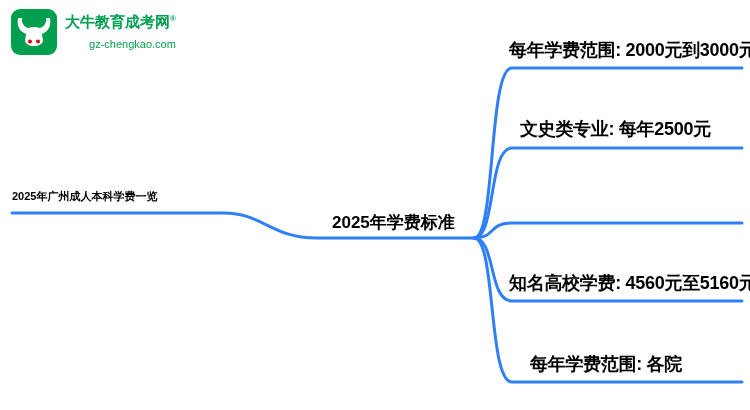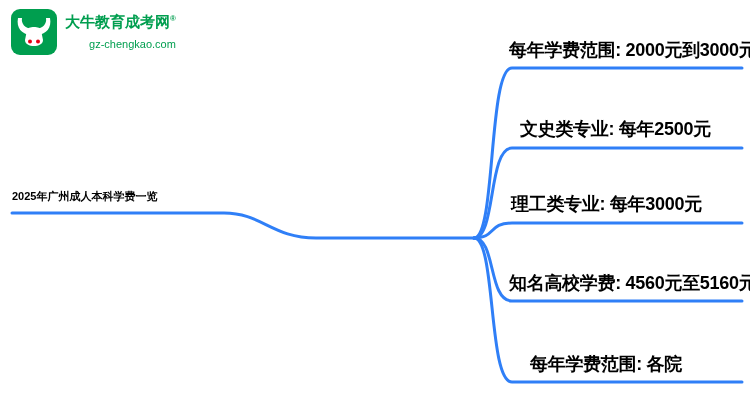--- a/index.html
+++ b/index.html
@@ -68,20 +68,20 @@
       <circle cx="28" cy="33.5" r="2" fill="#e60012"></circle>
     </svg>
     <div class="logo-text">
       <div class="logo-title"><span>大牛教育成考网</span><sup>®</sup></div>
       <div class="logo-url">gz-chengkao.com</div>
     </div>
   </div>
 
   <div class="node node-root">2025年广州成人本科学费一览</div>
 
+  <div class="node node-center">2025年学费标准</div>
 
   <div class="node branch branch-1">每年学费范围: 2000元到3000元</div>
   <div class="node branch branch-2">文史类专业: 每年2500元</div>
-  <div class="node branch branch-3">理工类专业: 每年3000元</div>
   <div class="node branch branch-4">知名高校学费: 4560元至5160元</div>
   <div class="node branch branch-5">每年学费范围: 各院</div>
 
 </div>
 
 </body></html>

